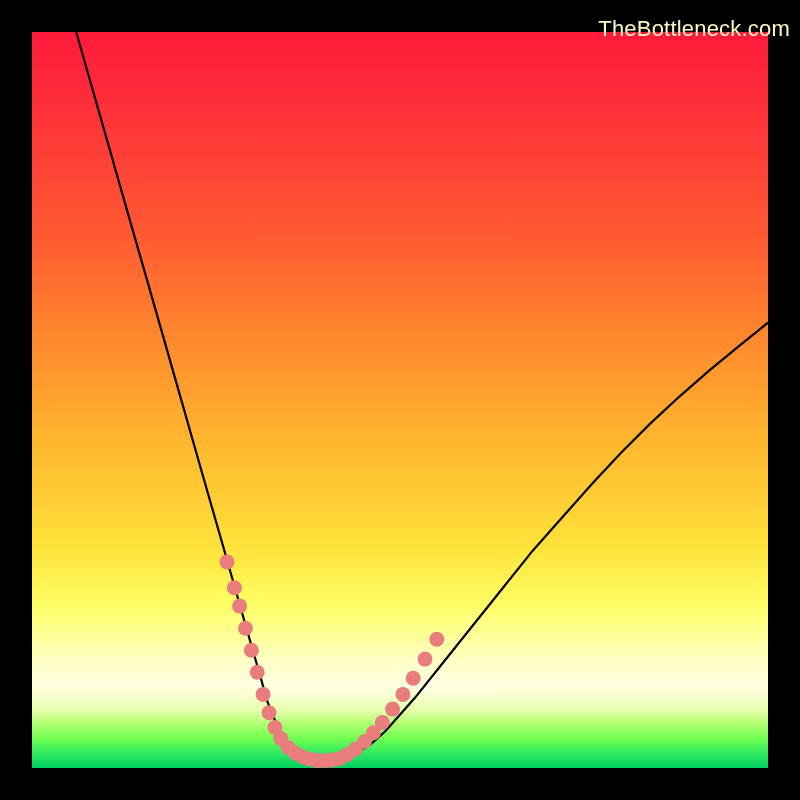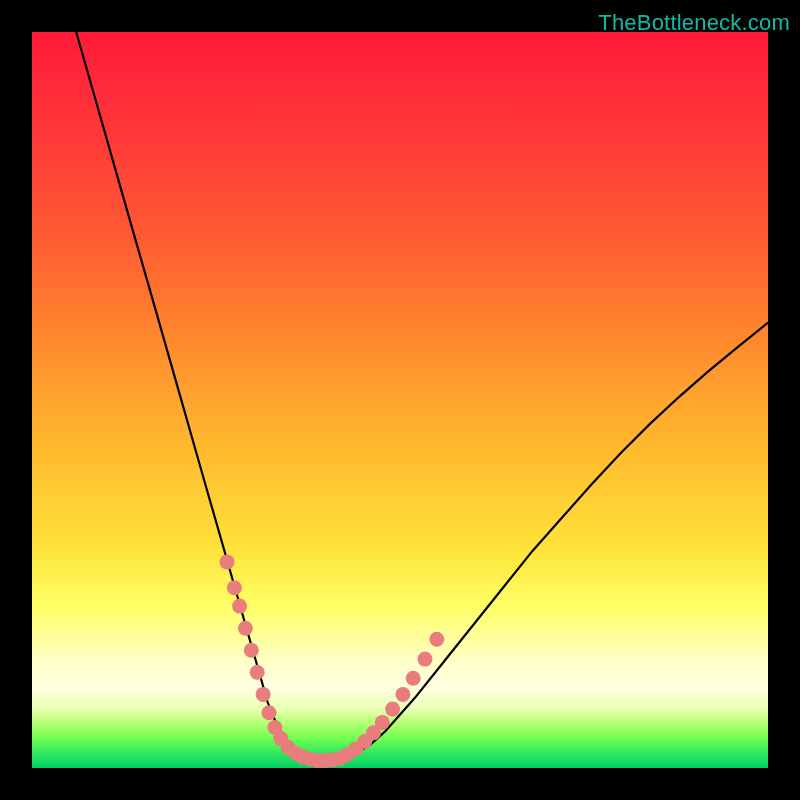--- a/index.html
+++ b/index.html
@@ -40,23 +40,23 @@
       #ffffe0 89%,
       #e8ffb0 92%,
       #b0ff70 94%,
       #70ff50 96%,
       #30e860 98%,
       #00d060 100%
     );
   }
   .watermark {
     position: absolute;
-    top: 10px;
+    top: 16px;
     right: 10px;
-    color: #14b8a6;
+    color: #fef9c3;
     font-size: 22px;
     letter-spacing: 0.2px;
     user-select: none;
   }
   svg.curve {
     position: absolute;
     left: 0;
     top: 0;
     width: 736px;
     height: 736px;

